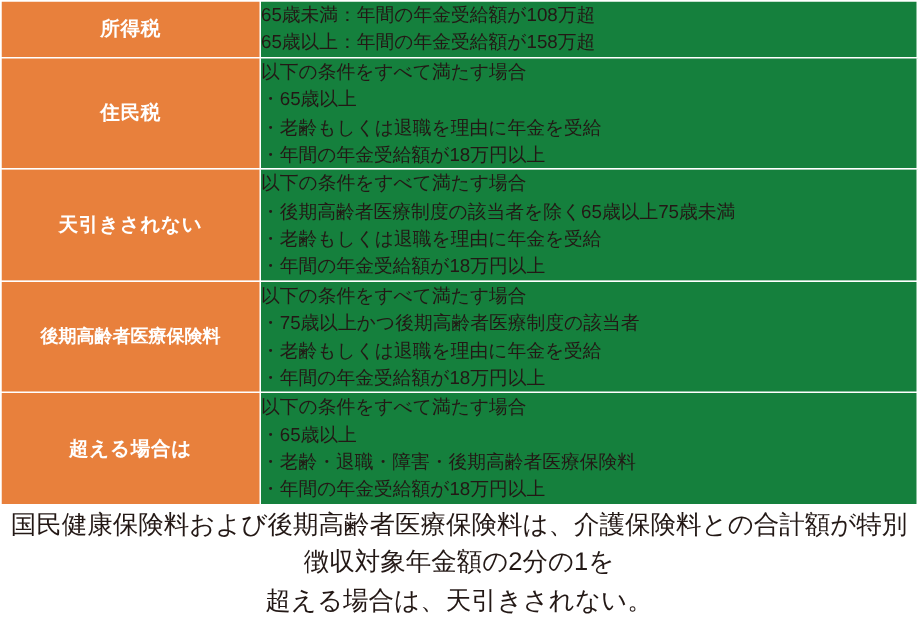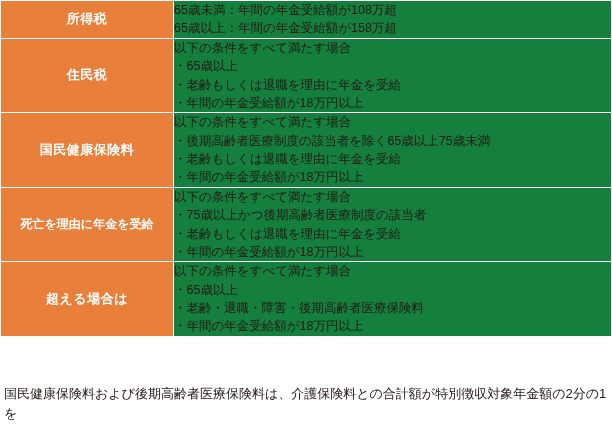--- a/index.html
+++ b/index.html
@@ -52,24 +52,25 @@
     line-height: 1.47;
     padding: 7px 8px 7px 10px;
   }
   .line {
     white-space: nowrap;
   }
   .note {
     position: absolute;
     left: 4px;
     right: 4px;
-    bottom: 6px;
-    font-size: 13px;
+    bottom: 16px;
+    font-size: 17px;
     line-height: 1.5;
     color: #231815;
+    text-align: center;
   }
 </style>
 </head>
 <body>
 
 <div class="sheet">
 
   <table class="tax-table">
     <tbody>
 
@@ -85,31 +86,31 @@
         <td class="label-cell">住民税</td>
         <td class="body-cell">
           <div class="line">以下の条件をすべて満たす場合</div>
           <div class="line">・65歳以上</div>
           <div class="line">・老齢もしくは退職を理由に年金を受給</div>
           <div class="line">・年間の年金受給額が18万円以上</div>
         </td>
       </tr>
 
       <tr>
-        <td class="label-cell">国民健康保険料</td>
+        <td class="label-cell">天引きされない</td>
         <td class="body-cell">
           <div class="line">以下の条件をすべて満たす場合</div>
           <div class="line">・後期高齢者医療制度の該当者を除く65歳以上75歳未満</div>
           <div class="line">・老齢もしくは退職を理由に年金を受給</div>
           <div class="line">・年間の年金受給額が18万円以上</div>
         </td>
       </tr>
 
       <tr>
-        <td class="label-cell small">死亡を理由に年金を受給</td>
+        <td class="label-cell small">後期高齢者医療保険料</td>
         <td class="body-cell">
           <div class="line">以下の条件をすべて満たす場合</div>
           <div class="line">・75歳以上かつ後期高齢者医療制度の該当者</div>
           <div class="line">・老齢もしくは退職を理由に年金を受給</div>
           <div class="line">・年間の年金受給額が18万円以上</div>
         </td>
       </tr>
 
       <tr>
         <td class="label-cell">超える場合は</td>
@@ -119,15 +120,16 @@
           <div class="line">・老齢・退職・障害・後期高齢者医療保険料</div>
           <div class="line">・年間の年金受給額が18万円以上</div>
         </td>
       </tr>
 
     </tbody>
   </table>
 
   <div class="note">
     <div>国民健康保険料および後期高齢者医療保険料は、介護保険料との合計額が特別徴収対象年金額の2分の1を</div>
+    <div>超える場合は、天引きされない。</div>
   </div>
 
 </div>
 
 </body></html>

